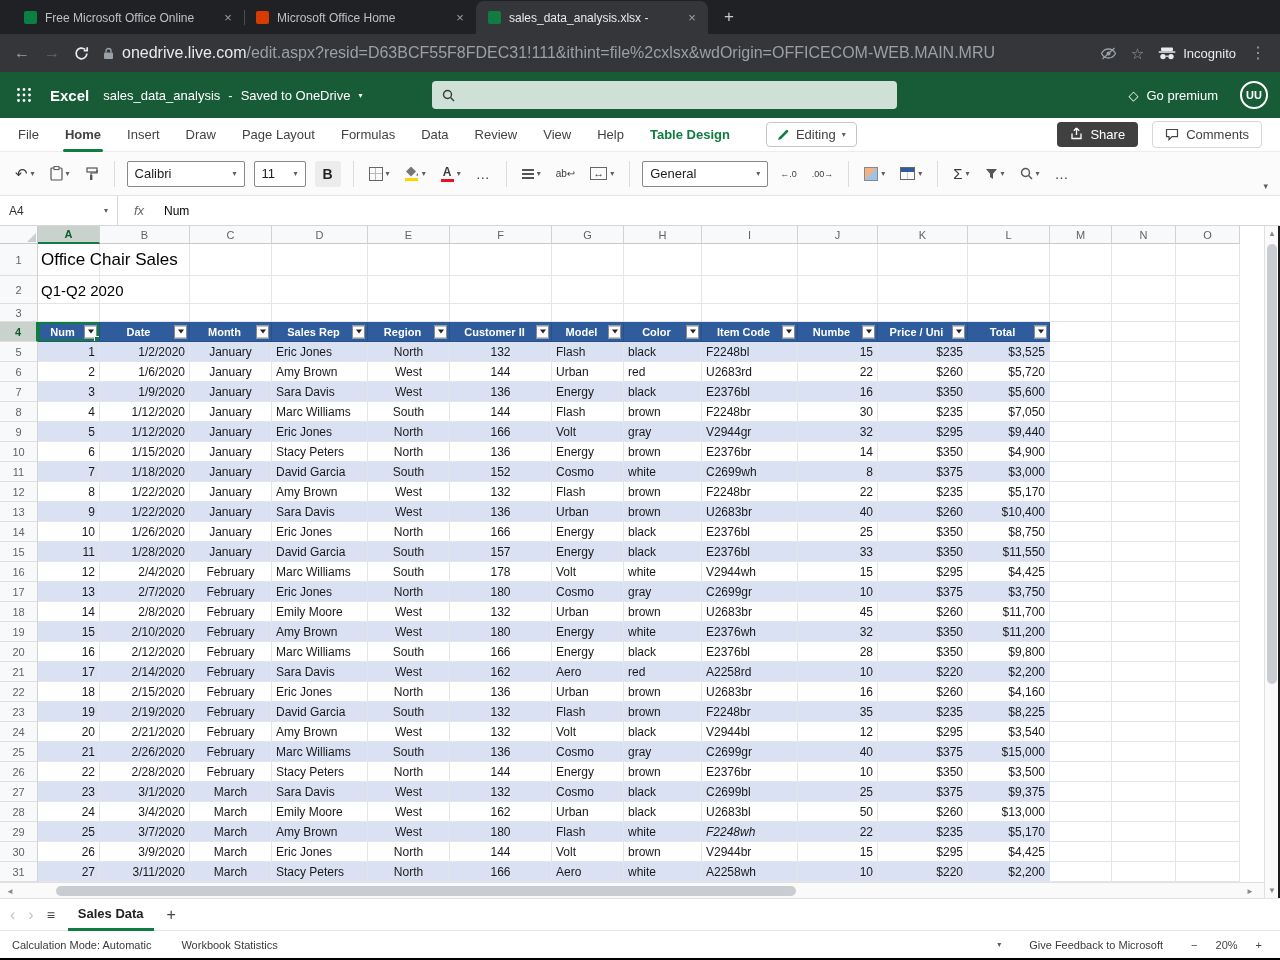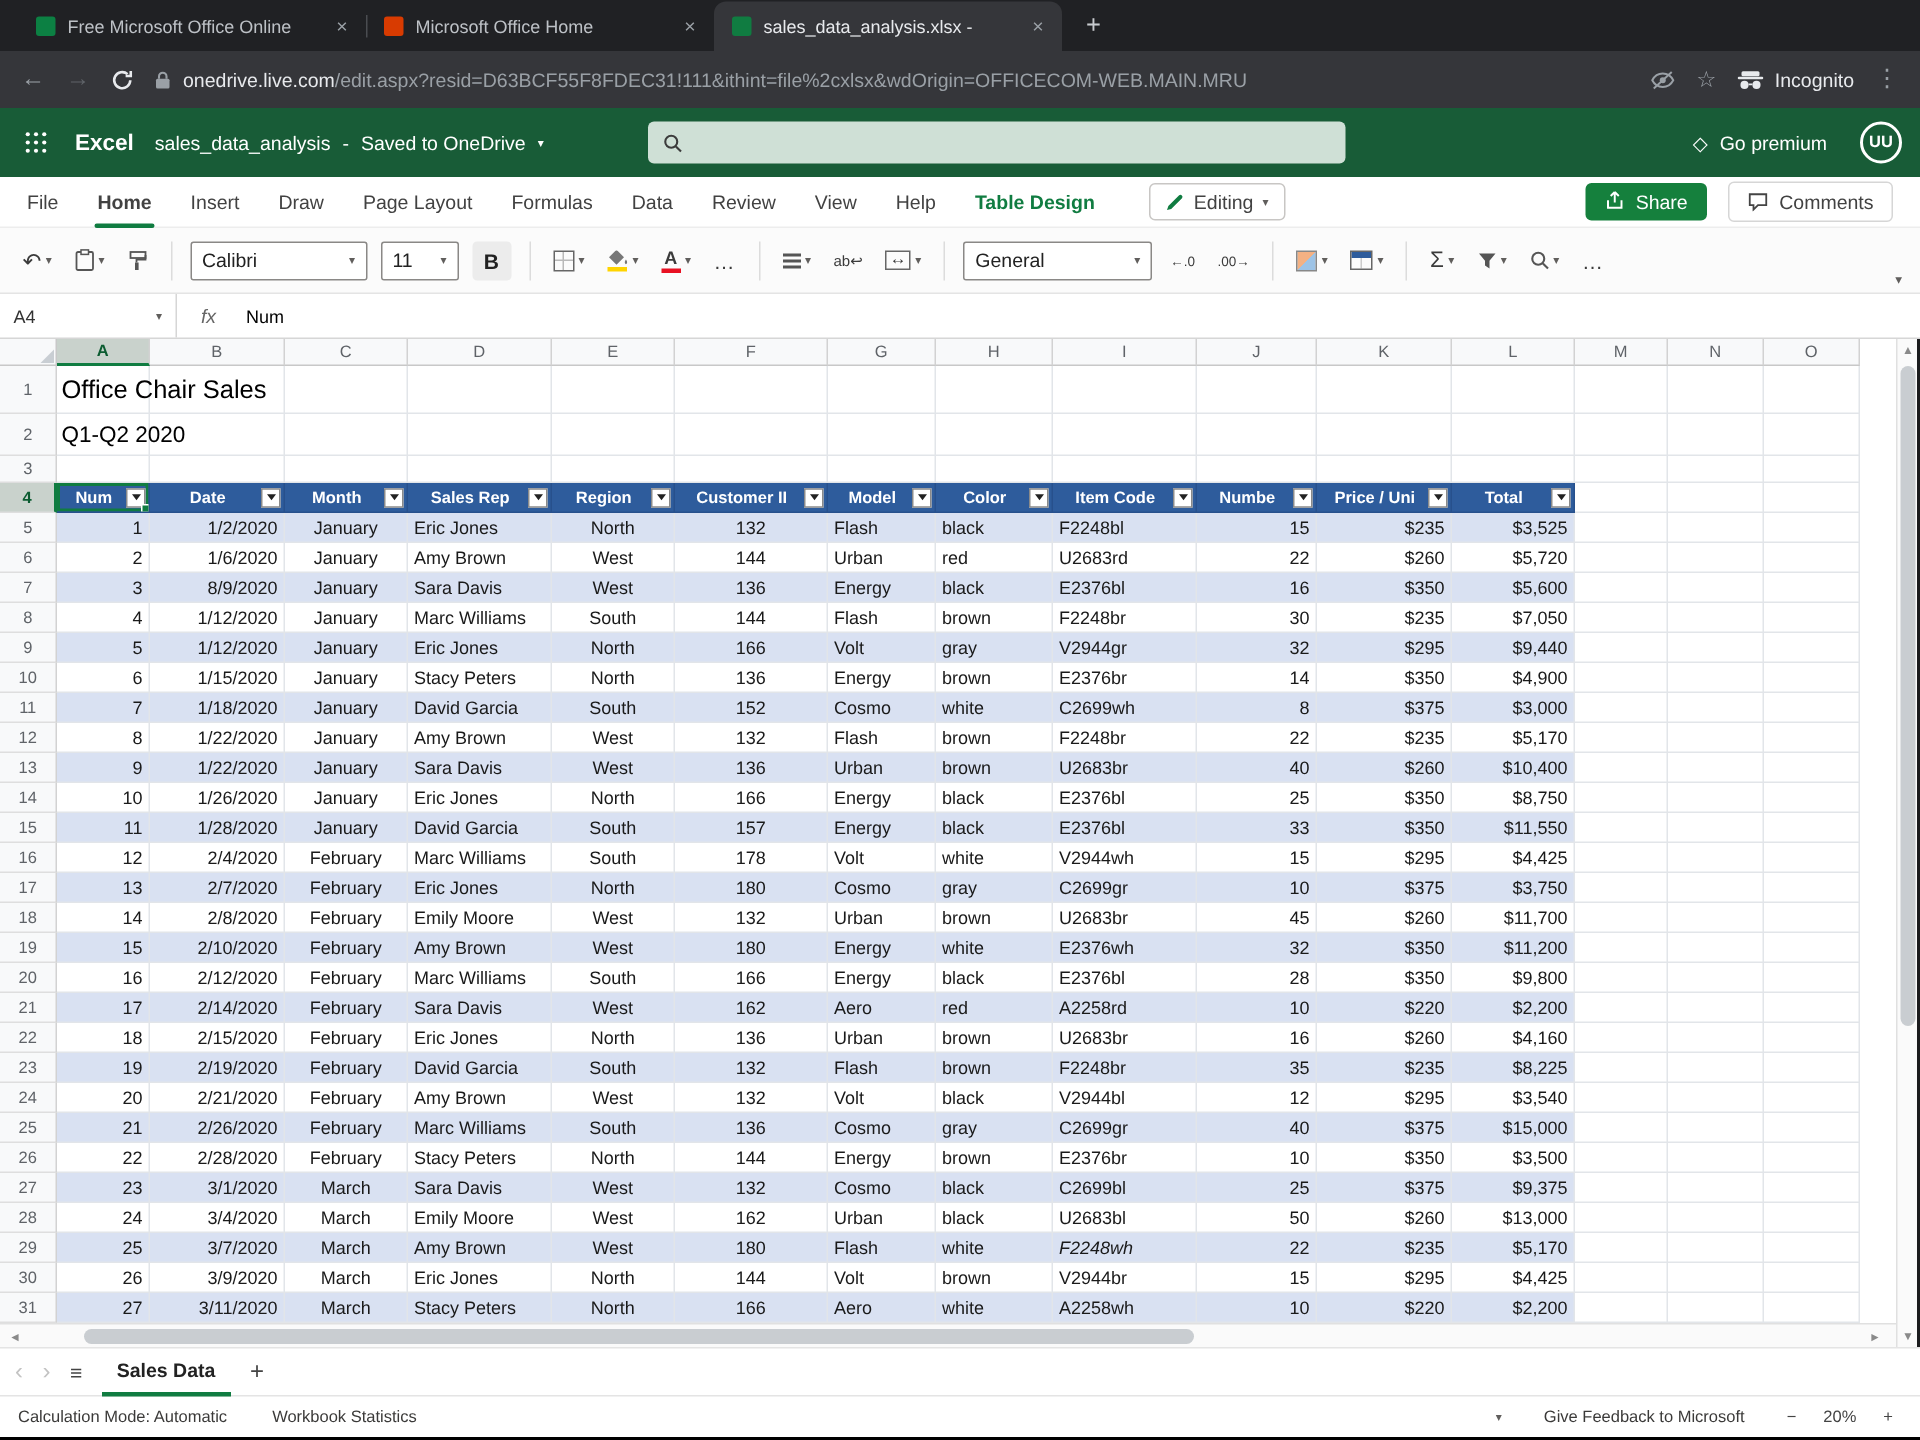--- a/index.html
+++ b/index.html
@@ -13,21 +13,21 @@
   .tab:not(.active)+.tab:not(.active)::before{content:"";position:absolute;left:0;top:9px;bottom:9px;width:1px;background:#4a4d51}
   .t-title{flex:1;white-space:nowrap;overflow:hidden}
   .t-close{width:16px;height:16px;border-radius:50%;display:flex;align-items:center;justify-content:center;font-size:13px;color:#9aa0a6}
   .favicon{width:13px;height:13px;border-radius:2px;flex:none;display:flex;align-items:center;justify-content:center;font-size:8px;font-weight:bold;color:#fff}
   .fav-green{background:#0c8043}.fav-orange{background:#d83b01}.fav-excel{background:#107c41}
   .newtab{width:26px;height:26px;margin:0 0 4px 8px;color:#c8cbcf;font-size:17px;display:flex;align-items:center;justify-content:center}
   .addressbar{height:38px;background:#35363a;display:flex;align-items:center;padding:0 14px;gap:14px}
   .nav-ic{color:#9aa0a6;font-size:16px;line-height:1}
   .nav-ic.dis{color:#5f6368}
   .urlwrap{flex:1;display:flex;align-items:center;gap:8px;overflow:hidden}
-  .url{font-size:13px;white-space:nowrap;overflow:hidden}
+  .url{font-size:16px;white-space:nowrap;overflow:hidden}
   .url-domain{color:#e8eaed}.url-path{color:#9aa0a6}
   .incog{display:flex;align-items:center;gap:7px;color:#e8eaed;font-size:13px}
 
   
   .xl-header{height:46px;background:#185c37;display:flex;align-items:center;color:#fff;padding:0 12px;gap:14px;position:relative}
   .xl-name{font-size:15px;font-weight:bold}
   .doc-line{font-size:13px;display:flex;align-items:center;gap:8px;color:#fff}
   .search-pill{position:absolute;left:432px;top:9px;width:465px;height:28px;background:#cfe0d6;border-radius:4px;display:flex;align-items:center;gap:8px;padding:0 10px}
   .search-pill input{flex:1;border:none;background:transparent;font-size:13px;color:#2b2b2b;outline:none;font-family:"Liberation Sans",sans-serif}
   .hdr-right{margin-left:auto;display:flex;align-items:center;gap:22px}
@@ -35,21 +35,21 @@
   .avatar{width:28px;height:28px;border:2px solid #fff;border-radius:50%;display:flex;align-items:center;justify-content:center;font-size:11px;font-weight:bold}
 
   
   .menubar{height:34px;background:#fff;display:flex;align-items:center;padding:0 18px;gap:26px;border-bottom:1px solid #ededed}
   .menu-item{font-size:13px;color:#424242;height:34px;display:flex;align-items:center;position:relative}
   .menu-item.active{font-weight:bold}
   .menu-item.active::after{content:"";position:absolute;left:-2px;right:-2px;bottom:0;height:3px;background:#107c41;border-radius:2px}
   .menu-item.contextual{color:#107c41;font-weight:600}
   .editing-chip{display:flex;align-items:center;gap:6px;border:1px solid #c8c6c4;border-radius:4px;padding:4px 10px;font-size:13px;color:#424242;margin-left:10px}
   .mb-right{margin-left:auto;display:flex;align-items:center;gap:14px}
-  .share-btn{background:#15803d;color:#fff;display:flex;align-items:flex-start;gap:7px;padding:5px 13px;border-radius:4px;font-size:13px}
+  .share-btn{background:#404040;color:#fff;display:flex;align-items:flex-start;gap:7px;padding:5px 13px;border-radius:4px;font-size:13px}
   .comments-btn{display:flex;align-items:center;gap:7px;padding:5px 12px;border:1px solid #d6d6d6;border-radius:4px;font-size:13px;color:#424242;background:#fff}
 
   
   .toolbar{height:44px;background:#fbfbfb;border-bottom:1px solid #e4e4e4;display:flex;align-items:center;padding:0 12px;gap:9px}
   .tb-btn{display:flex;align-items:center;gap:3px;color:#3b3b3b;font-size:13px;padding:3px;border-radius:2px}
   .tb-sep{width:1px;height:26px;background:#dcdcdc;margin:0 3px}
   .chev{font-size:8px;color:#605e5c}
   .combo{border:1px solid #8a8886;border-radius:2px;background:#fff;display:flex;align-items:center;justify-content:space-between;padding:3px 7px;font-size:13px;color:#222;height:26px}
   .combo.font{width:118px}.combo.size{width:52px}.combo.numfmt{width:126px}
   .bold-btn{font-weight:bold;font-size:14px;width:26px;height:26px;display:flex;align-items:center;justify-content:center;background:#ececec;border-radius:3px;color:#222}
@@ -538,21 +538,21 @@
         <div class="cell data ar" style="width: 80px;">22</div>
         <div class="cell data ar" style="width: 90px;">$260</div>
         <div class="cell data ar" style="width: 82px;">$5,720</div>
         <div class="cell plain" style="width: 62px;"></div>
         <div class="cell plain" style="width: 64px;"></div>
         <div class="cell plain" style="width: 64px;"></div>
       </div>
       <div class="grow" style="height: 20px;">
         <div class="gutter">7</div>
         <div class="cell data ar band" style="width: 62px;">3</div>
-        <div class="cell data ar band" style="width: 90px;">8/9/2020</div>
+        <div class="cell data ar band" style="width: 90px;">1/9/2020</div>
         <div class="cell data ac band" style="width: 82px;">January</div>
         <div class="cell data al band" style="width: 96px;">Sara Davis</div>
         <div class="cell data ac band" style="width: 82px;">West</div>
         <div class="cell data ac band" style="width: 102px;">136</div>
         <div class="cell data al band" style="width: 72px;">Energy</div>
         <div class="cell data al band" style="width: 78px;">black</div>
         <div class="cell data al band" style="width: 96px;">E2376bl</div>
         <div class="cell data ar band" style="width: 80px;">16</div>
         <div class="cell data ar band" style="width: 90px;">$350</div>
         <div class="cell data ar band" style="width: 82px;">$5,600</div>

